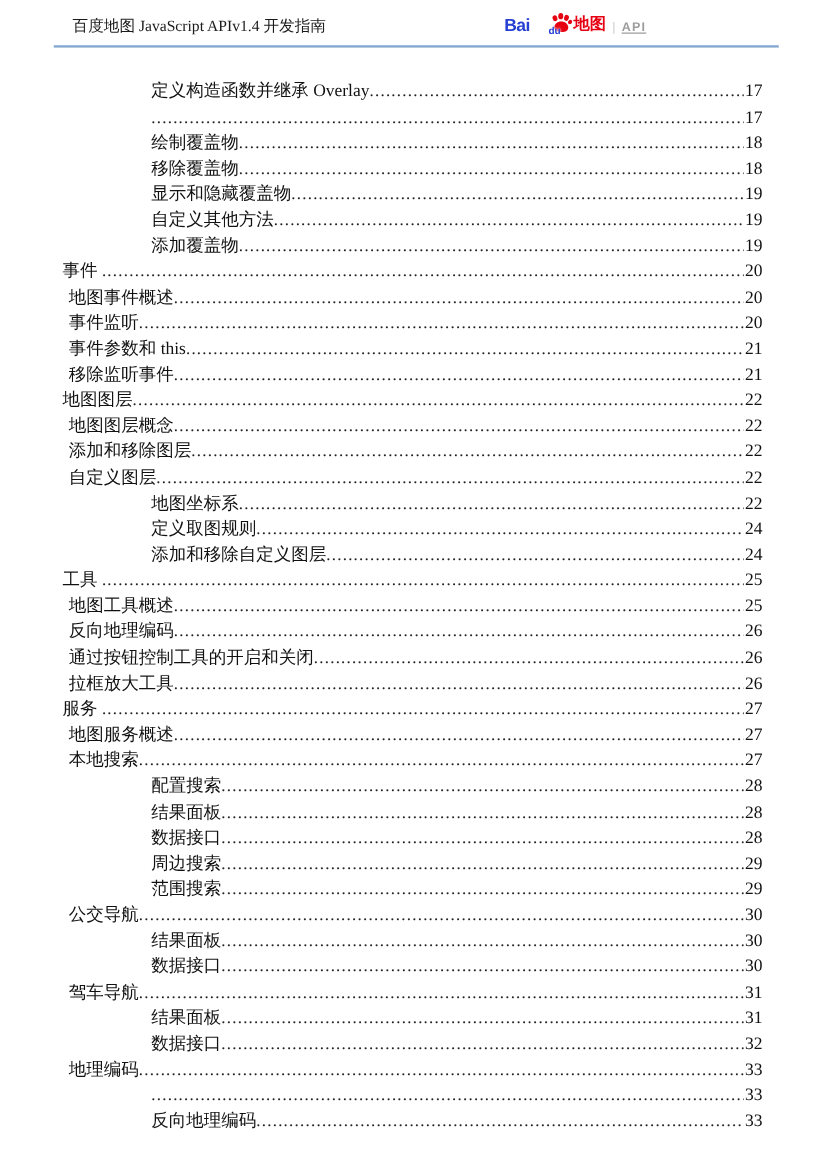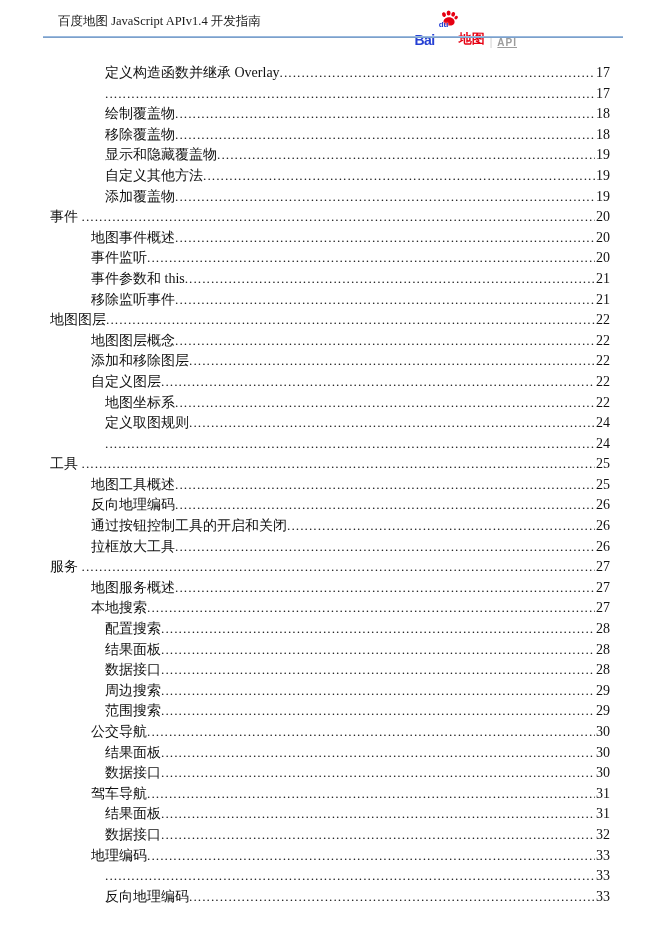--- a/index.html
+++ b/index.html
@@ -21,42 +21,42 @@
   .header-rule {
     position: absolute; left: 43px; top: 36px;
     width: 580px; height: 2px;
     background: linear-gradient(#a9c6e8, #6d93c0);
   }
 
   
   .logo { position: absolute; top: 10px; right: 43px; display: flex; align-items: flex-end;
           font-family: "Liberation Sans", "DejaVu Sans", sans-serif; }
   .logo-bai { font-size: 14px; font-weight: bold; color: #2640d4; letter-spacing: -0.5px; }
-  .logo-paw-wrap { position: relative; width: 18px; height: 17px; align-self: flex-start; margin-left: 5px; }
+  .logo-paw-wrap { position: relative; width: 18px; height: 17px; align-self: flex-start; margin-left: 16px; }
   .logo-paw-wrap svg { display: block; }
   .logo-du {
     position: absolute; left: -1px; bottom: -2px;
     font-size: 8px; font-weight: bold; color: #2640d4;
     text-shadow: 0 0 2px #fff, 0 0 2px #fff;
   }
-  .logo-suffix { font-size: 13px; font-weight: bold; color: #e60012; margin-left: 1px; margin-top: 20px; }
+  .logo-suffix { font-size: 13px; font-weight: bold; color: #e60012; margin-left: 1px; }
   .logo-divider { font-size: 10px; color: #cccccc; margin: 0 5px; }
   .logo-api { font-size: 10px; font-weight: bold; color: #9c9c9c; letter-spacing: 1px; text-decoration: underline; }
 
   
   .toc { position: absolute; top: 63px; left: 0; width: 666px; }
   .toc-row {
     display: flex; align-items: baseline;
     height: 20.6px; line-height: 20.6px;
     font-size: 14px; color: #111;
     padding-right: 56px;
   }
   .toc-row.lvl1 { padding-left: 50px; }
-  .toc-row.lvl2 { padding-left: 55px; margin-left: 36px; }
-  .toc-row.lvl3 { padding-left: 105px; }
+  .toc-row.lvl2 { padding-left: 55px; }
+  .toc-row.lvl3 { padding-left: 105px; margin-left: 16px; }
   .toc-label { white-space: pre; }
   .toc-dots {
     flex: 1 1 auto; overflow: hidden; white-space: nowrap;
     color: #222;
   }
   .toc-dots::after {
     content: "..........................................................................................................................................................................................................................................................";
     letter-spacing: 1px; font-size: 13.5px;
   }
   .toc-page { white-space: nowrap; padding-left: 1px; }
@@ -173,20 +173,21 @@
     <span class="toc-label">地图坐标系</span>
     <span class="toc-dots"></span>
     <span class="toc-page">22</span>
   </div>
     <div class="toc-row lvl3">
     <span class="toc-label">定义取图规则</span>
     <span class="toc-dots"></span>
     <span class="toc-page">24</span>
   </div>
     <div class="toc-row lvl3">
+    <span class="toc-label">添加和移除自定义图层</span>
     <span class="toc-dots"></span>
     <span class="toc-page">24</span>
   </div>
     <div class="toc-row lvl1">
     <span class="toc-label">工具 </span>
     <span class="toc-dots"></span>
     <span class="toc-page">25</span>
   </div>
     <div class="toc-row lvl2">
     <span class="toc-label">地图工具概述</span>

